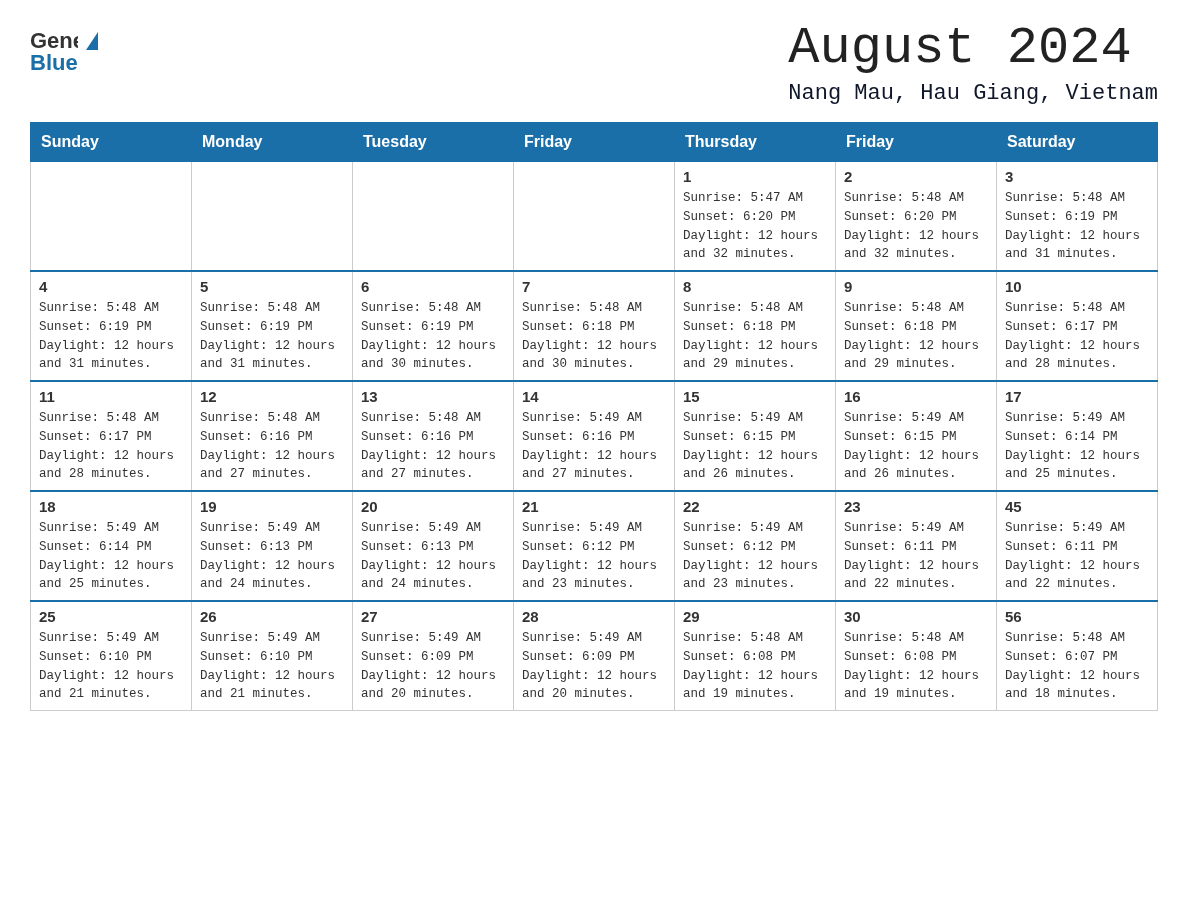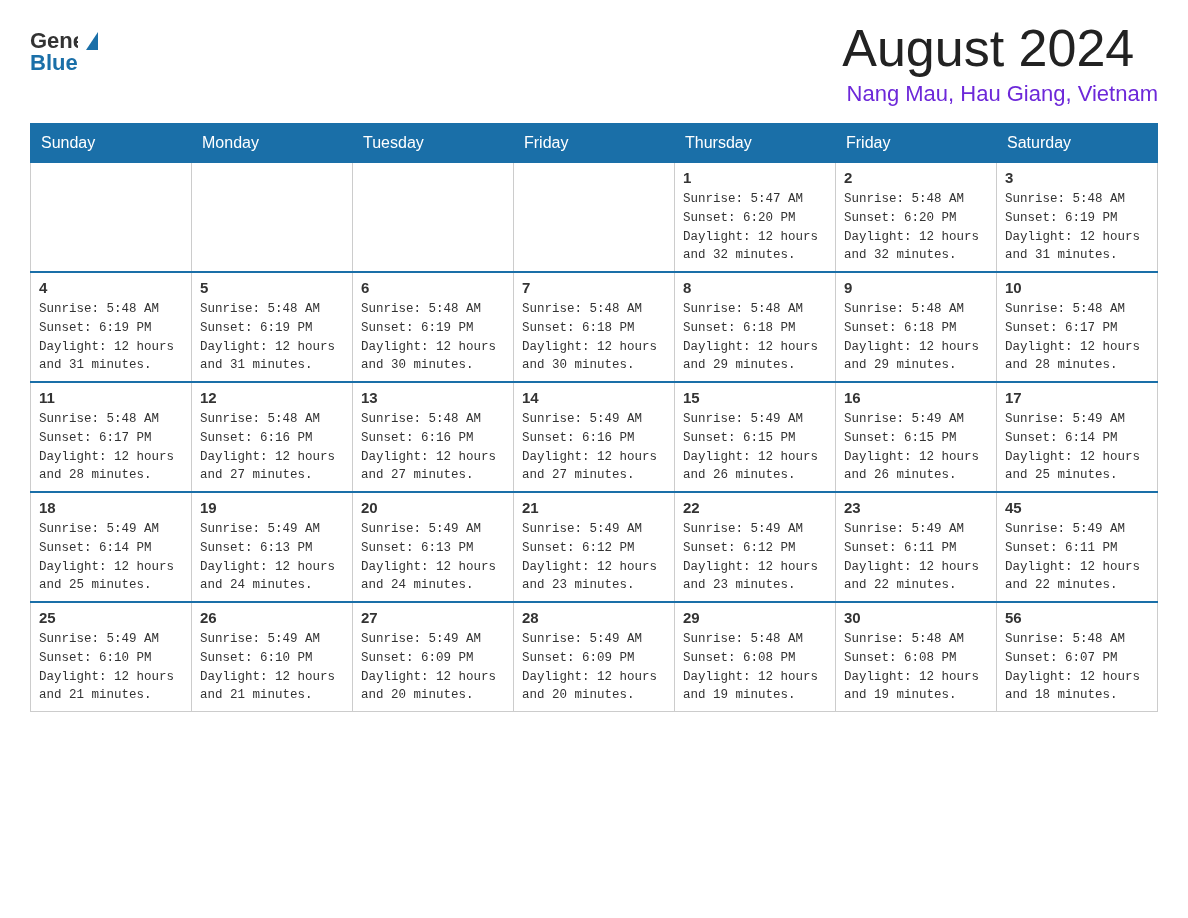--- a/index.html
+++ b/index.html
@@ -15,43 +15,43 @@
       justify-content: space-between;
       align-items: flex-start;
       margin-bottom: 16px;
     }
     .logo {
       display: flex;
       align-items: center;
       gap: 4px;
     }
     .title-block {
-      text-align: center;
+      text-align: left;
+      font-family: Liberation Mono, monospace;
     }
     .month-year {
       font-size: 52px;
       font-weight: normal;
       color: #222;
       line-height: 1.1;
     }
     .location {
       font-size: 22px;
-      color: #6d28d9;
+      color: #0f172a;
       margin-top: 4px;
-      margin-left: 28px;
     }
     .calendar {
       width: 100%;
       border-collapse: collapse;
     }
     .calendar th {
       background-color: #1a6fa8;
       color: #fff;
       font-size: 16px;
-      font-weight: normal;
+      font-weight: bold;
       padding: 10px 10px;
       text-align: left;
       border: 1px solid #1a6fa8;
     }
     .calendar td {
       border: 1px solid #ccc;
       vertical-align: top;
       padding: 6px 8px;
       font-size: 13px;
       color: #333;

